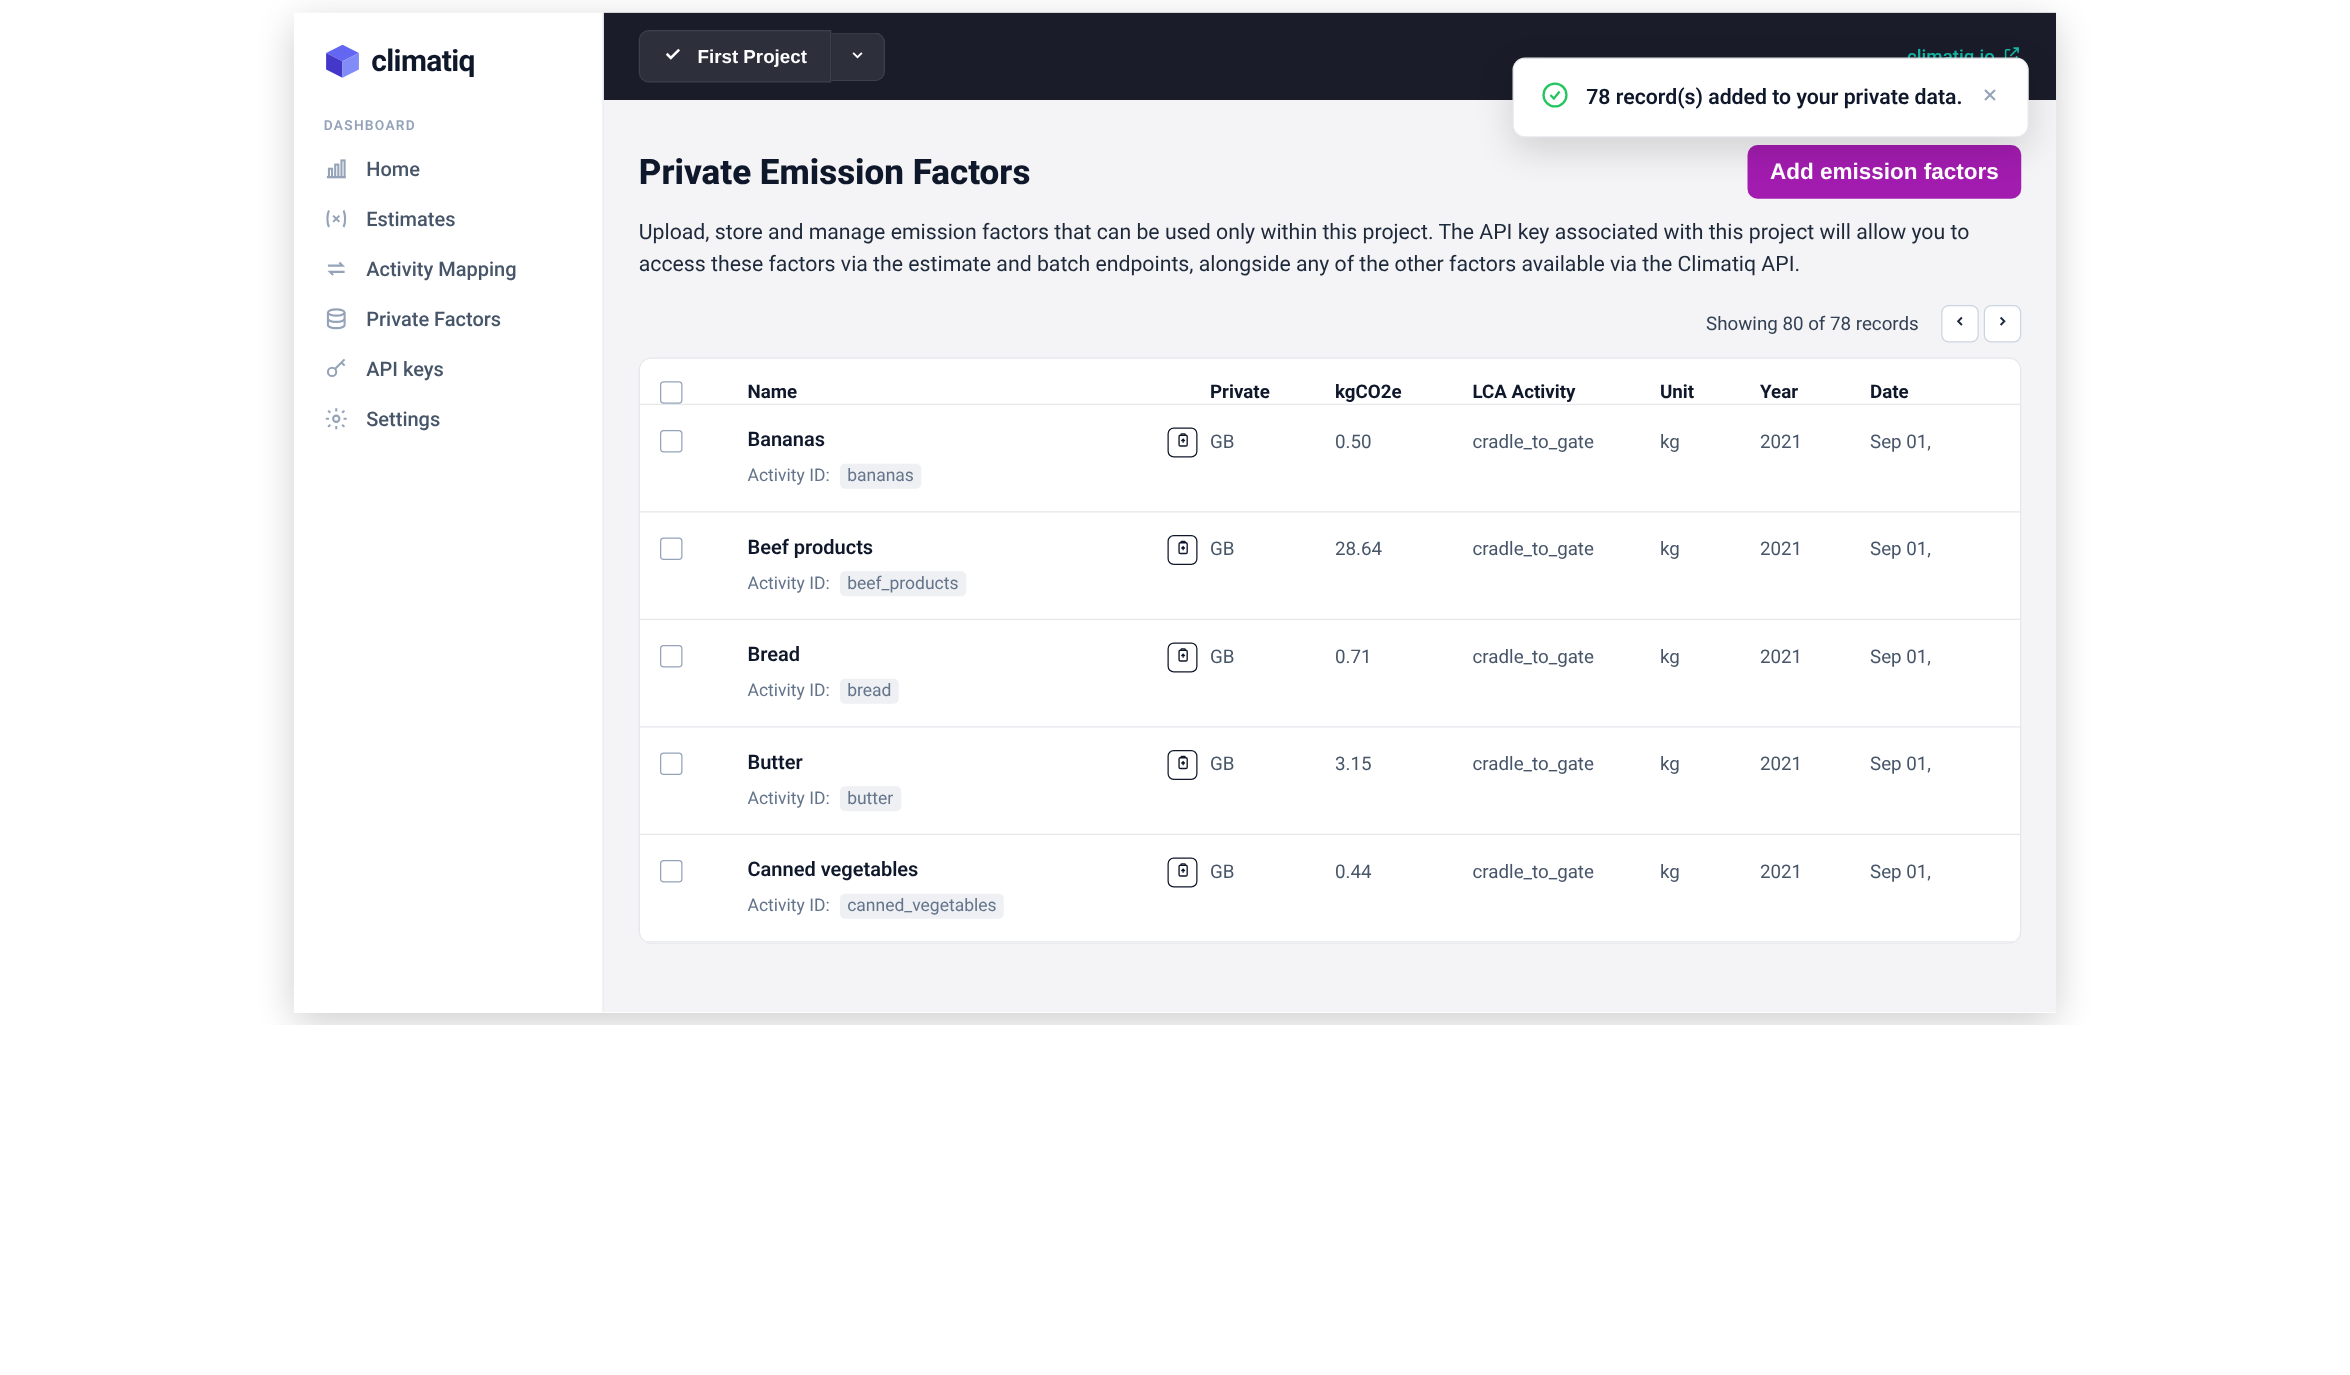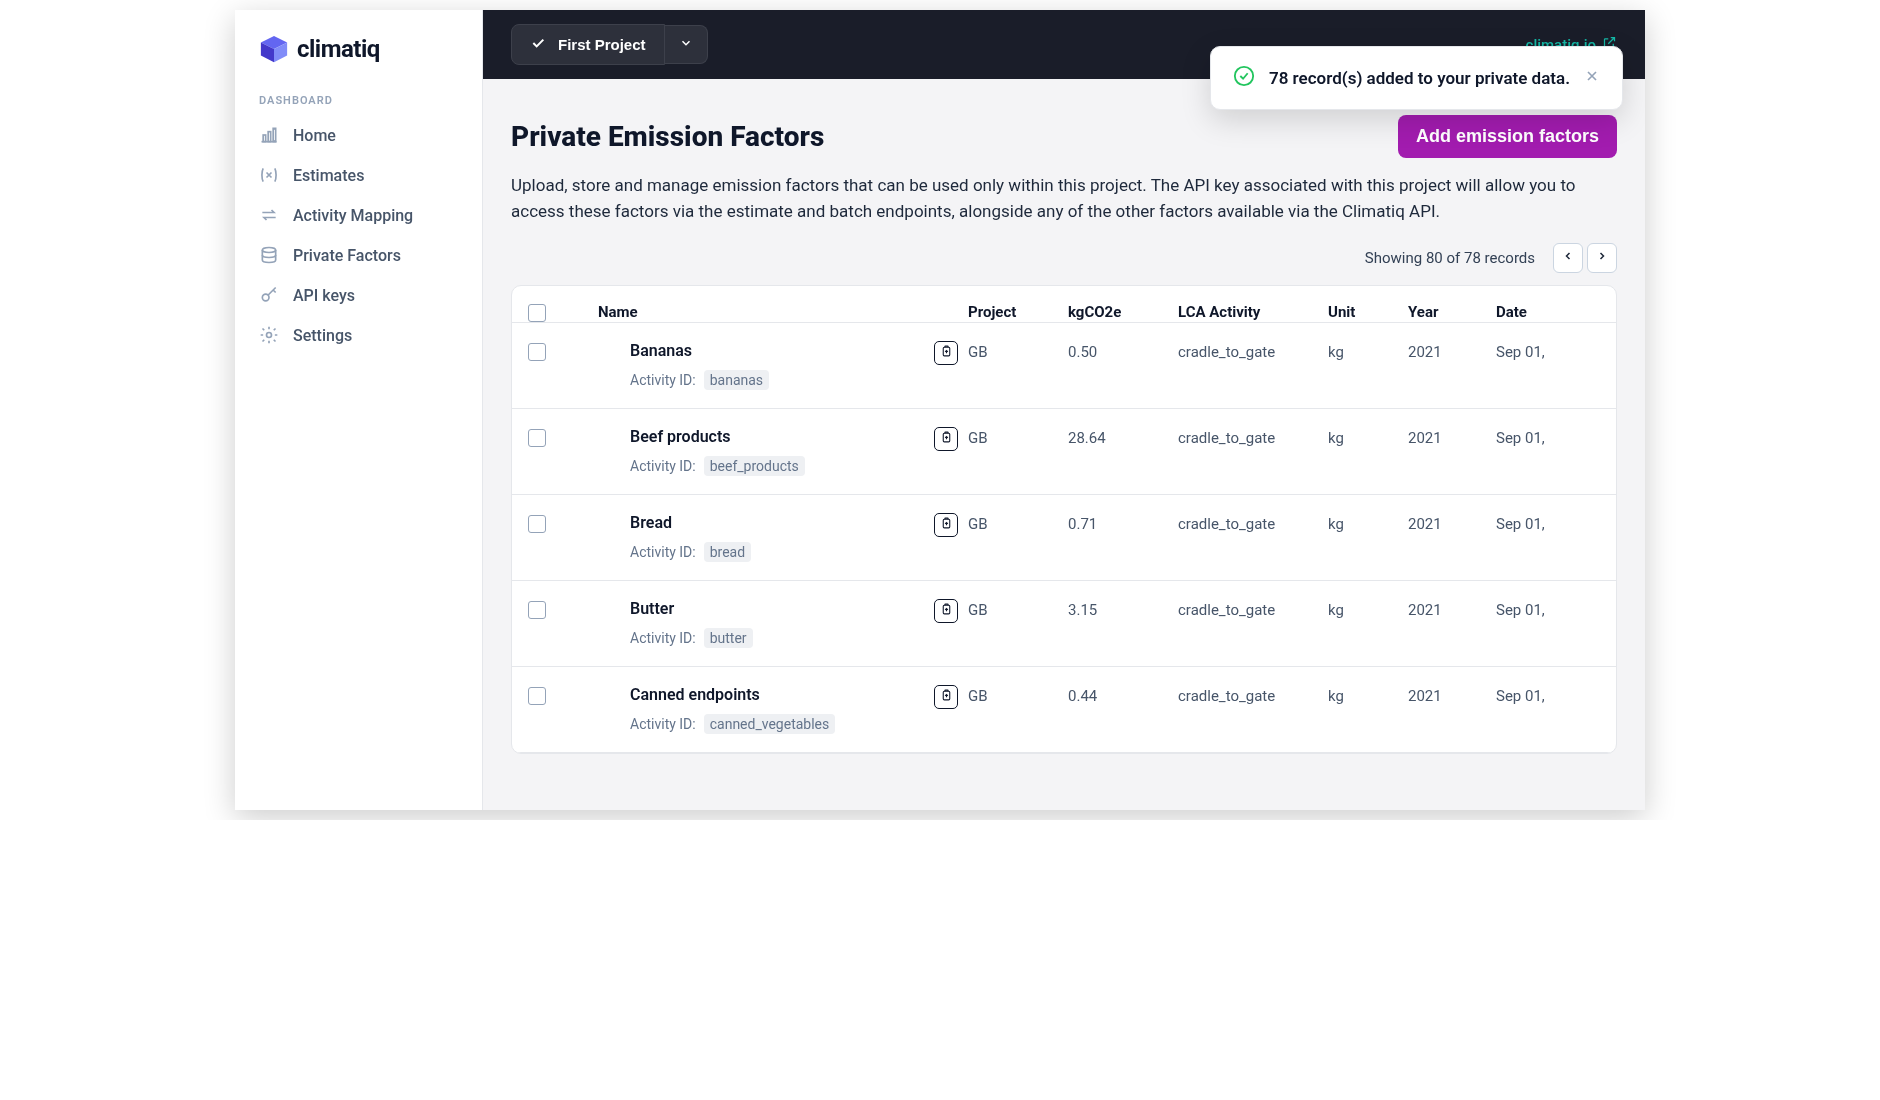--- a/index.html
+++ b/index.html
@@ -200,21 +200,21 @@
   padding-bottom: 18px;
 }
 .chk {
   width: 18px;
   height: 18px;
   border: 1.5px solid #94a3b8;
   border-radius: 3px;
   cursor: pointer;
   margin-top: 2px;
 }
-.name-cell { padding-right: 10px; margin-left: 32px; }
+.name-cell { padding-right: 10px; }
 .rowname {
   font-size: 16px;
   font-weight: 600;
   color: #0f172a;
   margin-bottom: 10px;
 }
 .actid-row {
   display: flex;
   align-items: center;
   gap: 8px;
@@ -409,21 +409,21 @@
           </button>
         </span>
       </div>
 
       <div class="table-card">
         <div class="thead">
           <div>
               <div class="chk"></div>
             </div>
           <div class="th">Name</div>
-          <div class="th">Project</div>
+          <div class="th">Private</div>
           <div class="th">kgCO2e</div>
           <div class="th">LCA Activity</div>
           <div class="th">Unit</div>
           <div class="th">Year</div>
           <div class="th">Date</div>
         </div>
         <div id="rows">
             <div class="trow">
     <div>
                 <div class="chk"></div>
@@ -548,21 +548,21 @@
     <div class="td">2021</div>
     <div class="td">Sep 01,</div>
   </div>
             <div class="trow">
     <div>
                 <div class="chk"></div>
               </div>
     <div class="name-cell">
       <div class="name-top">
         <div class="name-wrap">
-          <div class="rowname">Canned endpoints</div>
+          <div class="rowname">Canned vegetables</div>
           <div class="actid-row">
             <span class="actid-label">Activity ID:</span>
             <span class="actid-val">canned_vegetables</span>
           </div>
         </div>
         <button class="copy-btn">
           <span>
             <svg width="13" height="13" viewBox="0 0 24 24" fill="none" stroke="currentColor" stroke-width="2">
                         <rect x="6" y="4" width="12" height="16" rx="2"></rect>
                         <path d="M9 4V3a1 1 0 011-1h4a1 1 0 011 1v1"></path>

